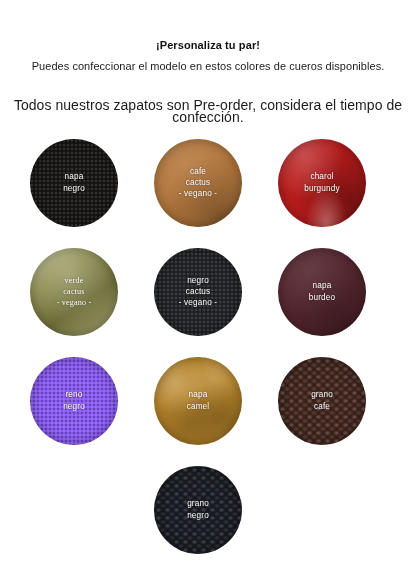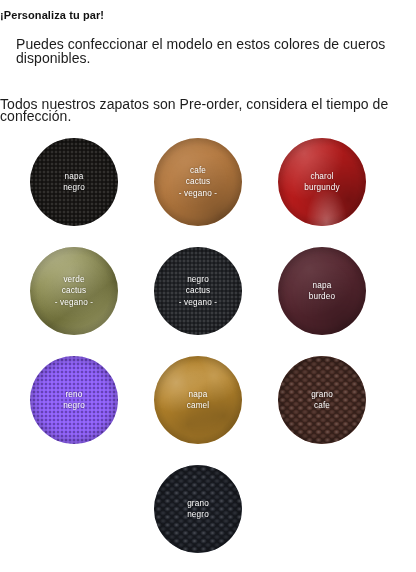--- a/index.html
+++ b/index.html
@@ -13,36 +13,37 @@
     position: relative;
     overflow: hidden;
     font-family: "Liberation Sans", sans-serif;
     color: #1a1a1a;
     -webkit-font-smoothing: antialiased;
   }
 
   
   .header {
     width: 100%;
-    padding-top: 8px;
+    text-align: center;
+    padding-top: 38px;
     box-sizing: border-box;
   }
   .header-title {
     font-size: 11px;
     font-weight: bold;
     line-height: 14px;
     color: #111111;
     margin: 0 0 2px 0;
     letter-spacing: 0.1px;
   }
   .header-line {
-    font-size: 14px;
+    font-size: 11px;
     line-height: 13.5px;
     color: #1c1c1c;
-    margin: 16px;
+    margin: 8px;
     letter-spacing: 0.05px;
   }
   .header-note {
     font-size: 14px;
     line-height: 12px;
     color: #1c1c1c;
     margin: 0;
     padding-top: 17px;
     letter-spacing: 0.05px;
   }
@@ -183,21 +184,21 @@
         <div class="swatch" style="background: #b91c1c;">
           <div class="tex tex-patent"></div>
           <div class="vignette"></div>
           <div class="swatch-label">charol
 burgundy</div>
         </div>
       </div>
     </div>
     <div class="swatch-row">
       <div class="swatch-cell">
-        <div class="swatch" style="background: rgb(138, 138, 74);">
+        <div class="swatch" style="background: rgb(138, 138, 74); font-family: Liberation Serif, serif;">
           <div class="tex tex-metal"></div>
           <div class="vignette"></div>
           <div class="swatch-label">verde
 cactus
 - vegano -</div>
         </div>
       </div>
       <div class="swatch-cell">
         <div class="swatch" style="background: rgb(36, 38, 42);">
           <div class="tex tex-smooth tex-fine"></div>

